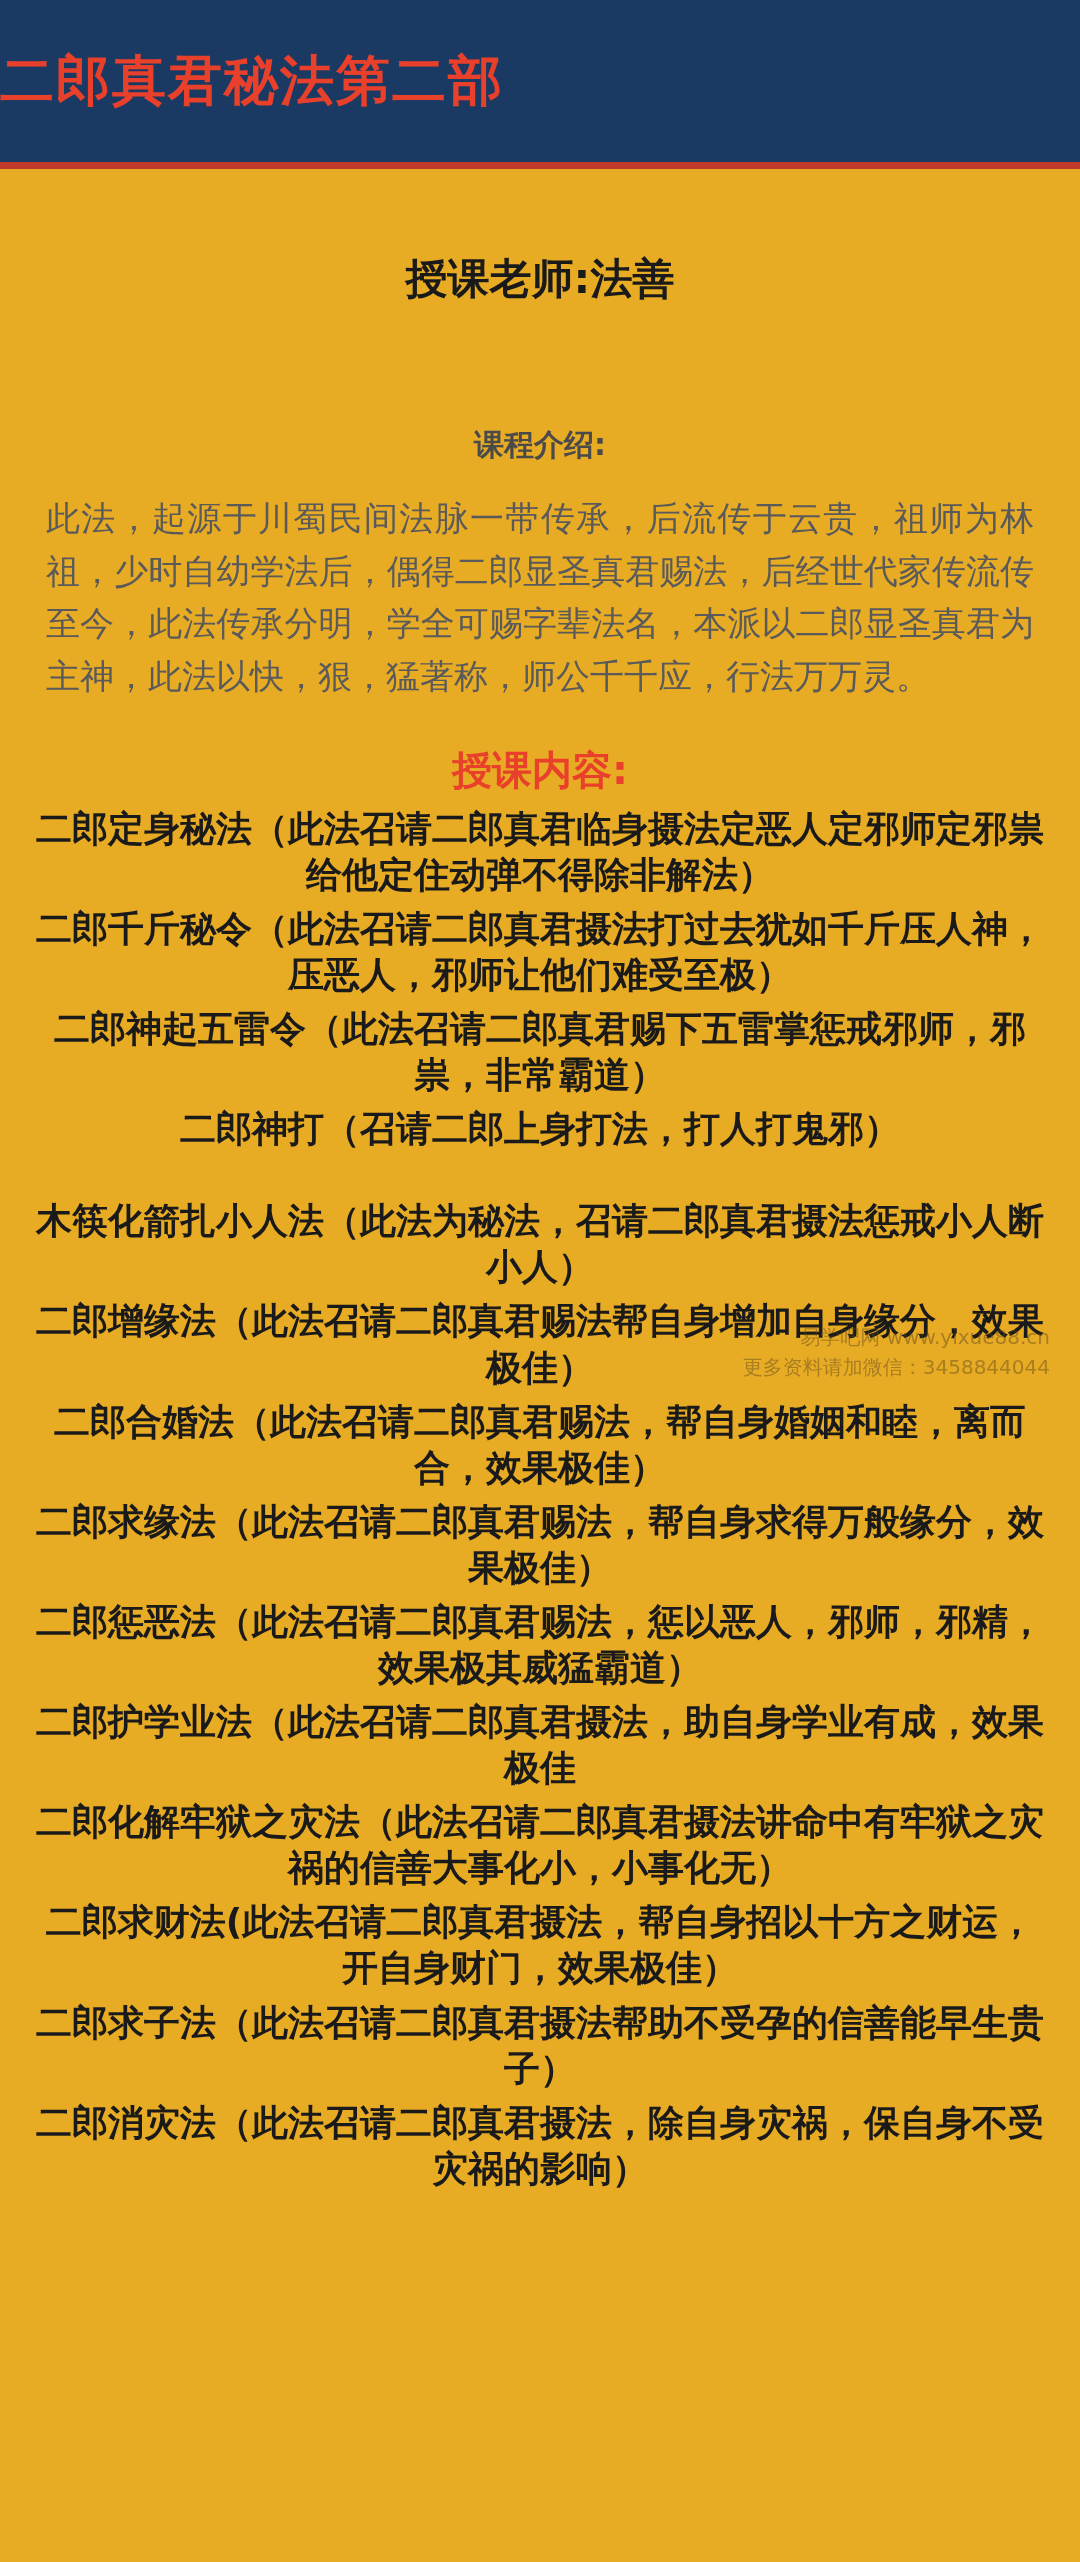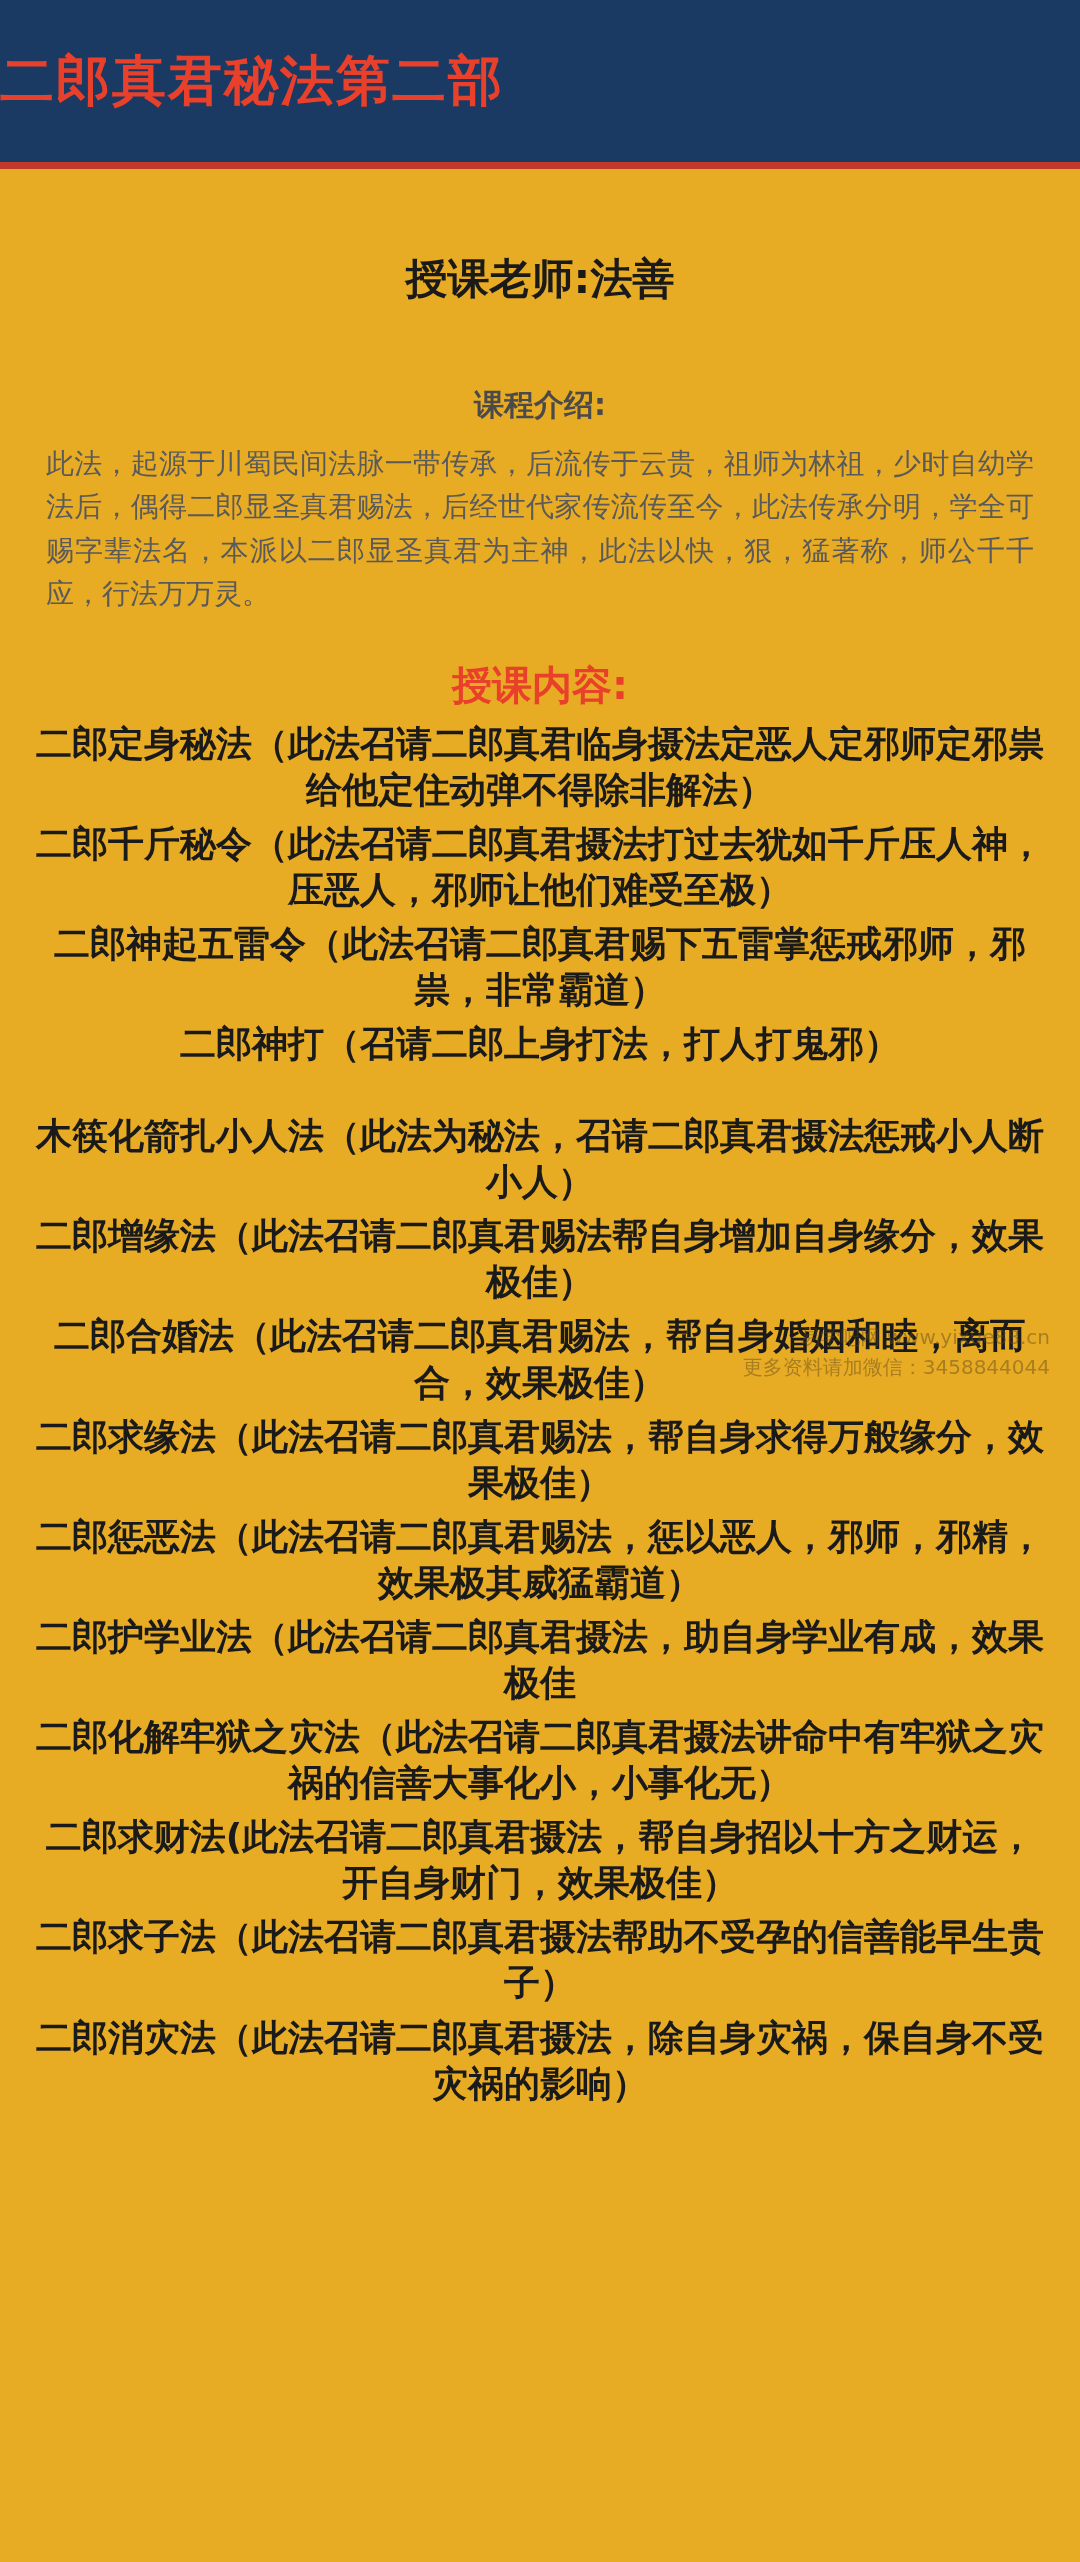--- a/index.html
+++ b/index.html
@@ -53,31 +53,31 @@
     font-weight: bold;
     color: #1a1a1a;
     margin-top: 82px;
     font-family: "DejaVu Sans", "Liberation Sans", sans-serif;
   }
   .intro-title {
     text-align: center;
     font-size: 30px;
     font-weight: bold;
     color: #4a4a4a;
-    margin-top: 78px;
+    margin-top: 118px;
     font-family: "DejaVu Sans", "Liberation Sans", sans-serif;
   }
   .intro-body {
-    margin-top: 18px;
-    font-size: 28px;
+    margin-top: 26px;
+    font-size: 34px;
     line-height: 1.55;
     color: #5a5a5a;
     text-align: justify;
     padding: 0 18px;
-    font-family: Liberation Mono, monospace;
+    font-family: Liberation Sans, sans-serif;
   }
   .section-title {
     text-align: center;
     font-size: 40px;
     font-weight: bold;
     color: #e8402a;
     margin-top: 40px;
     margin-bottom: 8px;
     font-family: "DejaVu Sans", "Liberation Sans", sans-serif;
   }

